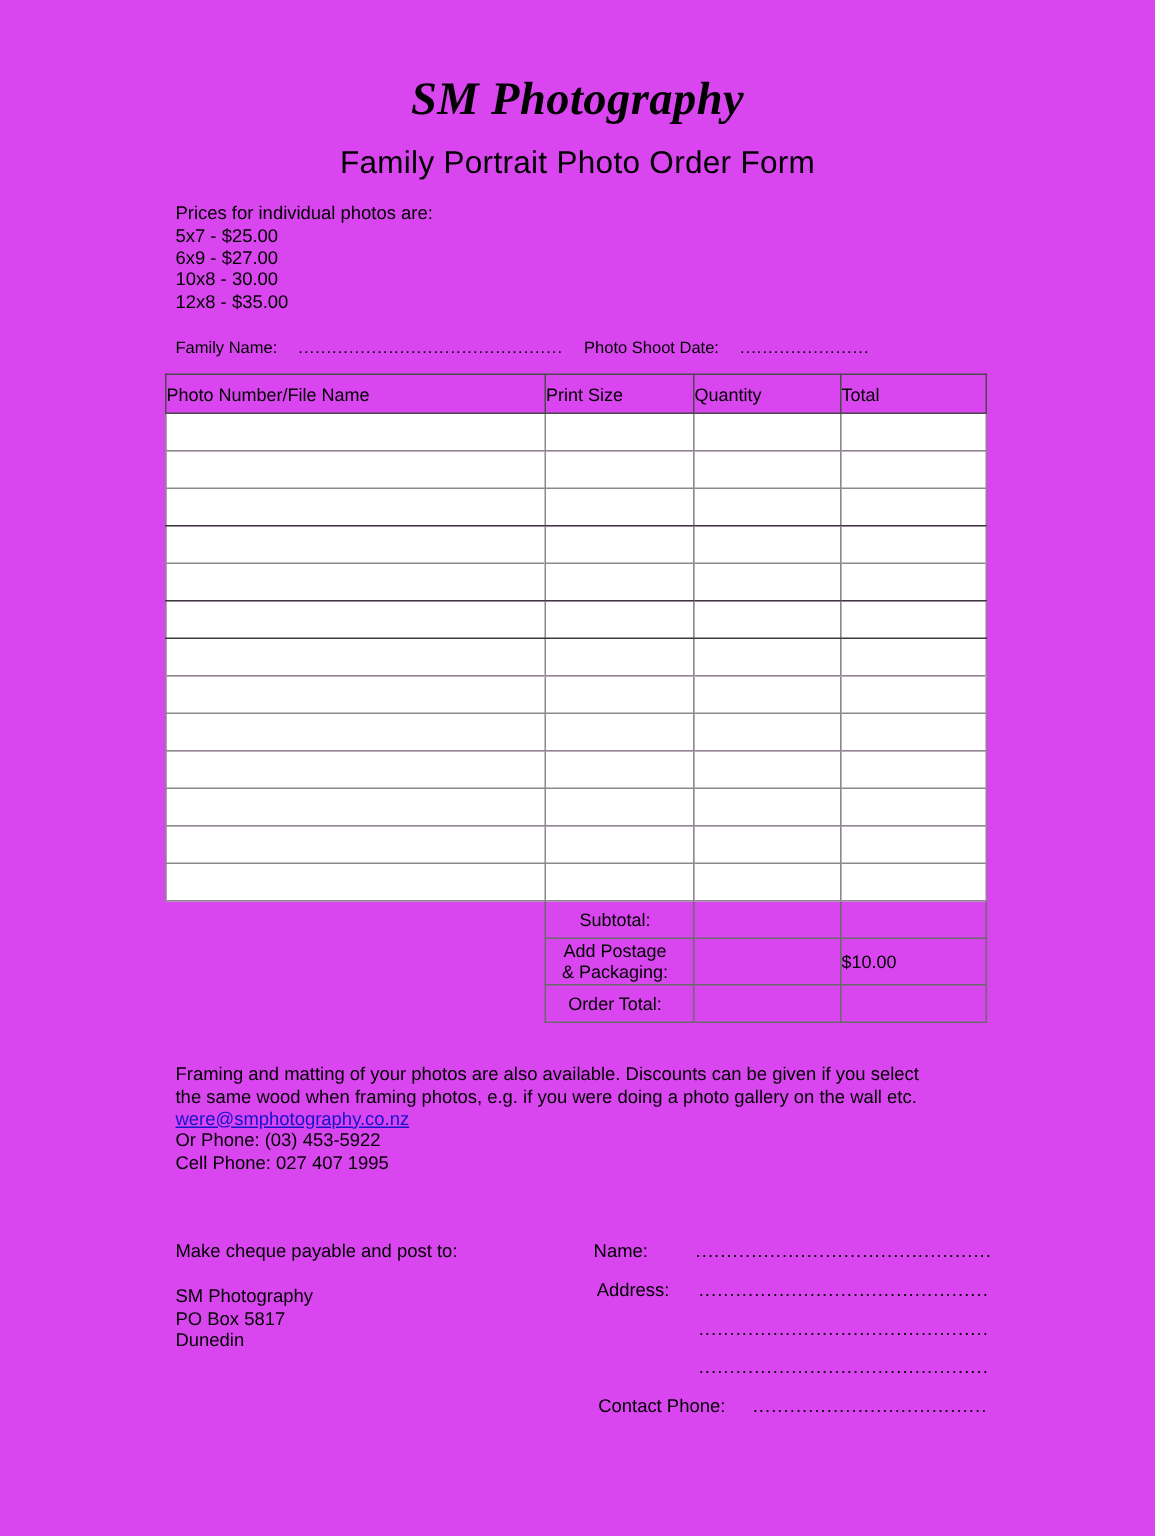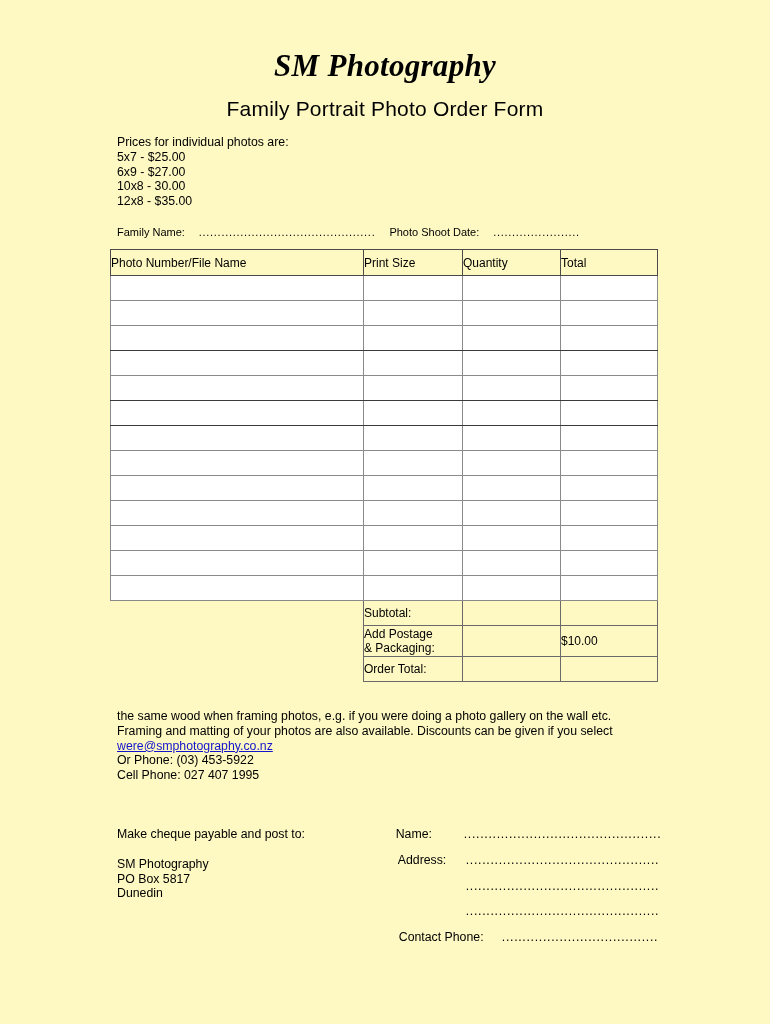--- a/index.html
+++ b/index.html
@@ -10,21 +10,21 @@
     background: #ffffff;
     font-family: "Liberation Sans", sans-serif;
     color: #000000;
     overflow: hidden;
   }
 
   .page {
     position: relative;
     width: 770px;
     height: 1024px;
-    background: #fef9c3;
+    background: #d946ef;
   }
 
   
   .hdr { text-align: center; }
   .brand-title {
     font-family: "Liberation Serif", serif;
     font-weight: bold;
     font-style: italic;
     font-size: 31px;
     line-height: 1;
@@ -97,21 +97,21 @@
   .order-table tr.dotted-below > td { border-bottom: 1px dotted #9a9a9a; }
   .order-table tr.dark-below > td { border-bottom: 1px solid #3a3a3a; }
 
   
   .order-table td.blank {
     border: none;
     background: transparent;
   }
 
   .order-table td.tot-label {
-    text-align: left;
+    text-align: center;
     padding-right: 6px;
     vertical-align: middle;
     line-height: 14px;
     border-color: #6a6a6a;
   }
   .order-table td.tot-label.two-line { height: 31px; }
   .order-table td.tot-val {
     text-align: left;
     vertical-align: middle;
     border-color: #6a6a6a;
@@ -314,22 +314,22 @@
       <tr>
         <td class="blank"></td>
         <td class="tot-label">Order Total:</td>
         <td class="tot-blank"></td>
         <td class="tot-val"></td>
       </tr>
     </tbody>
   </table>
 
   <div class="notes">
+    <p>Framing and matting of your photos are also available. Discounts can be given if you select</p>
     <p>the same wood when framing photos, e.g. if you were doing a photo gallery on the wall etc.</p>
-    <p>Framing and matting of your photos are also available. Discounts can be given if you select</p>
     <p>
       <span class="email-link">were@smphotography.co.nz</span>
     </p>
     <p>Or Phone: (03) 453-5922</p>
     <p>Cell Phone: 027 407 1995</p>
   </div>
 
   <div class="cheque">
     <div>Make cheque payable and post to:</div>
     <div class="addr">

